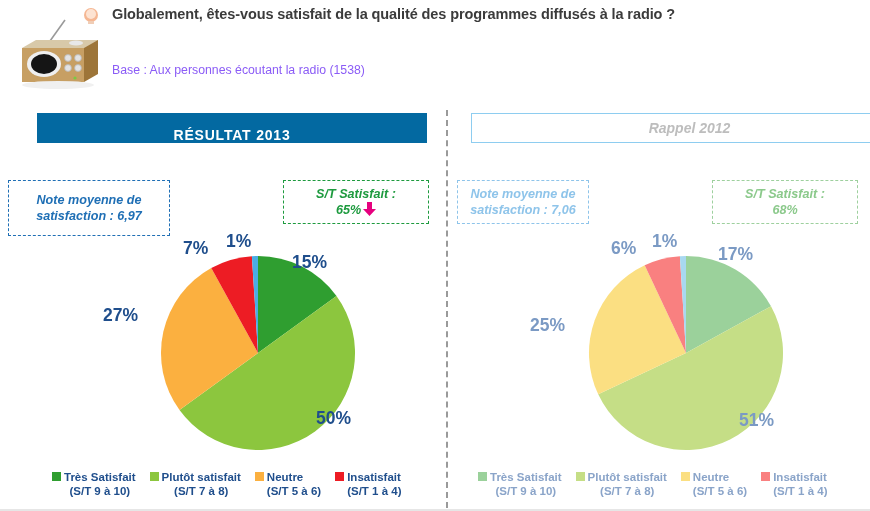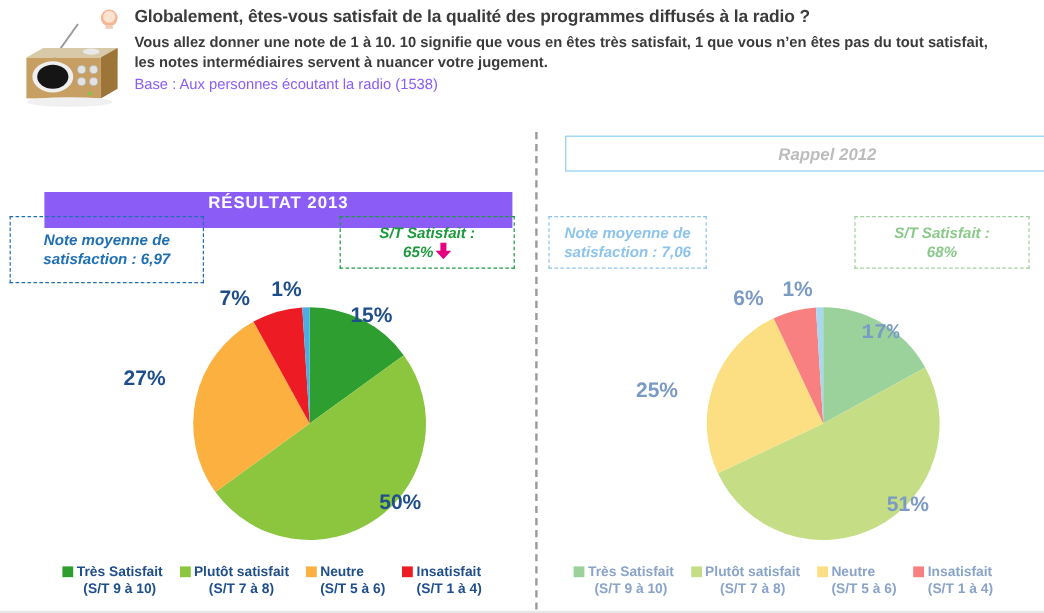--- a/index.html
+++ b/index.html
@@ -42,22 +42,22 @@
   
   #center-divider {
     position: absolute; left: 446px; top: 110px; width: 0;
     height: 398px;
     border-left: 2px dashed #9a9a9a;
   }
 
   
   #resultat-bar {
     position: absolute; left: 37px; top: 113px; width: 390px; height: 30px;
-    background: #8b5cf6;
-    display: flex; align-items: flex-start; justify-content: center; margin-top: 47px;
+    background: #0369a1;
+    display: flex; align-items: flex-end; justify-content: center;
   }
   #resultat-bar span {
     color: #ffffff; font-weight: bold; font-size: 14px; letter-spacing: 0.8px;
   }
   #rappel-bar {
     position: absolute; left: 471px; top: 113px; width: 437px; height: 30px;
     background: #ffffff; border: 1.6px solid #8ecdf0;
     display: flex; align-items: center; justify-content: center;
   }
   #rappel-bar span {
@@ -110,21 +110,21 @@
   .lbl-2013 { color: #1f4e8c; }
   .lbl-2012 { color: #7b9ac4; }
 
   
   #l13-15  { left: 292px; top: 252px; }
   #l13-50  { left: 316px; top: 408px; }
   #l13-27  { left: 103px; top: 305px; }
   #l13-7   { left: 183px; top: 238px; }
   #l13-1   { left: 226px; top: 231px; }
   
-  #l12-17  { left: 718px; top: 268px; font-family: Liberation Mono, monospace; }
+  #l12-17  { left: 718px; top: 244px; }
   #l12-51  { left: 739px; top: 410px; }
   #l12-25  { left: 530px; top: 315px; }
   #l12-6   { left: 611px; top: 238px; }
   #l12-1   { left: 652px; top: 231px; }
 
   
   .legend {
     position: absolute;
     display: flex;
     align-items: flex-end;
@@ -182,21 +182,20 @@
 
     <div id="bulb-icon">
       <svg viewBox="0 0 18 22" width="18" height="22">
         <circle cx="9" cy="9" r="7" fill="#f5b793"></circle>
         <circle cx="9" cy="8" r="5" fill="#fde3d2"></circle>
         <rect x="6" y="15" width="6" height="3" fill="#f0cdb6"></rect>
       </svg>
     </div>
 
     <div id="question-title">Globalement, êtes-vous satisfait de la qualité des programmes diffusés à la radio ?</div>
-    <div id="question-sub">Vous allez donner une note de 1 à 10. 10 signifie que vous en êtes très satisfait, 1 que vous n’en êtes pas du tout satisfait, les notes intermédiaires servent à nuancer votre jugement.</div>
     <div id="question-base">Base : Aux personnes écoutant la radio (1538)</div>
   </div>
 
   <div id="center-divider"></div>
 
   <div id="resultat-bar">
     <span>RÉSULTAT 2013</span>
   </div>
   <div id="rappel-bar">
     <span>Rappel 2012</span>

